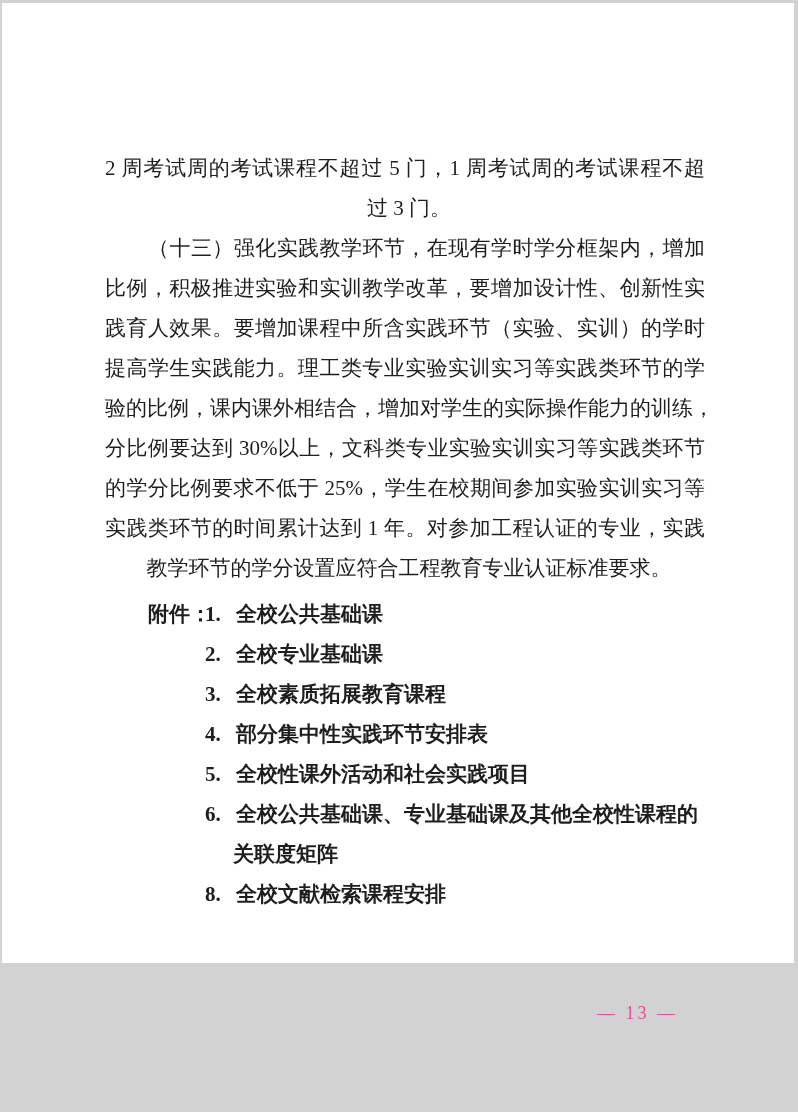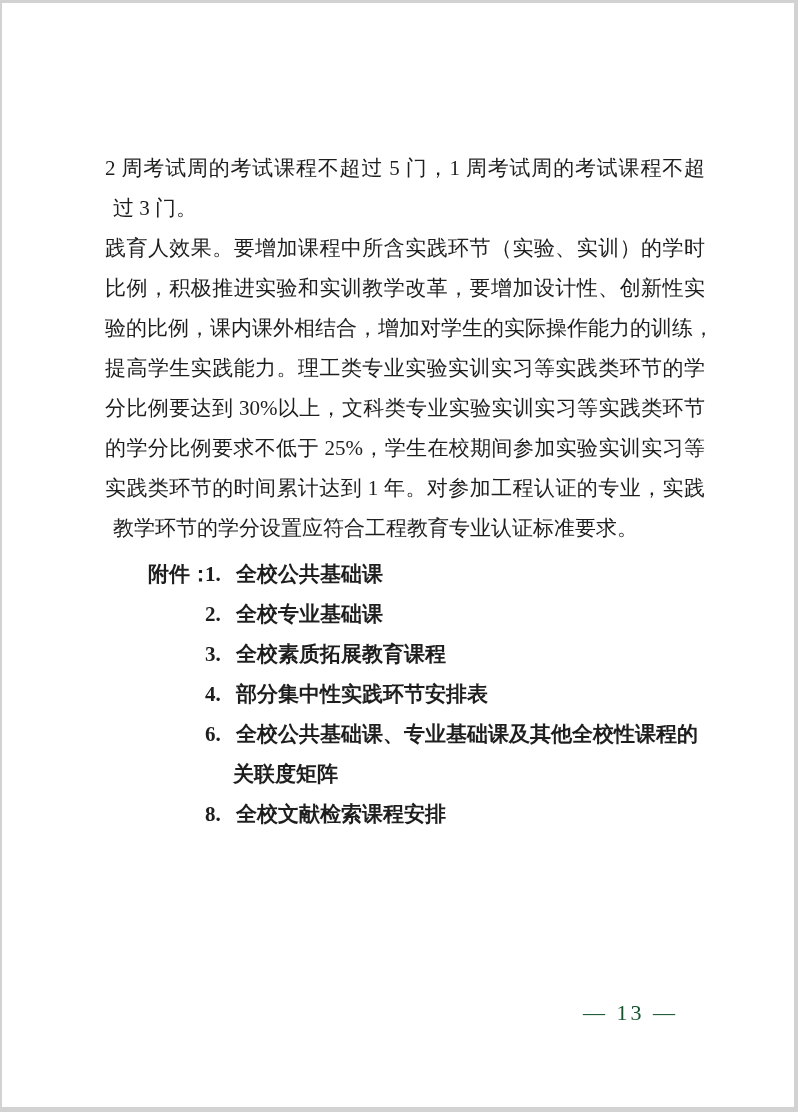--- a/index.html
+++ b/index.html
@@ -5,75 +5,76 @@
   html, body { margin: 0; padding: 0; }
   body {
     width: 798px; height: 1112px;
     background: #d2d2d2;
     font-family: "Liberation Serif", "DejaVu Serif", serif;
     position: relative;
     overflow: hidden;
   }
   .page {
     position: absolute; left: 2px; top: 3px;
-    width: 792px; height: 1104px;
+    width: 792px; height: 960px;
     background: #ffffff;
   }
   .content {
     position: absolute; left: 103px; top: 145px;
     width: 600px;
     color: #1e1e1e;
     font-size: 21px;
   }
   .bline {
     line-height: 40px;
     text-align: justify;
     text-align-last: justify;
     height: 40px;
     overflow: visible;
     white-space: nowrap;
   }
-  .bline.last { text-align: left; text-align-last: auto; white-space: normal; margin-left: 8px; }
+  .bline.last { text-align: center; text-align-last: auto; white-space: normal; margin-left: 8px; }
   .bline.ind { text-indent: 43px; }
   .atts { margin-top: 6px; font-weight: bold; }
   .att-row {
     position: relative;
     line-height: 40px;
     height: 40px;
     padding-left: 100px;
     white-space: nowrap;
   }
   .att-row.cont { padding-left: 128px; }
   .att-label { position: absolute; left: 43px; top: 0; }
   .att-num { margin-right: 10px; }
   .footer {
     position: absolute;
     right: 116px; top: 998px;
-    font-size: 22px;
+    font-size: 18px;
     letter-spacing: 3px;
-    color: #14532d;
+    color: #ec4899;
     line-height: 24px;
   }
 </style>
 </head>
 <body>
 
 <div class="page">
   <div class="content">
 
     <div>
       <div class="bline">2 周考试周的考试课程不超过 5 门，1 周考试周的考试课程不超</div>
       <div class="bline last">过 3 门。</div>
     </div>
 
     <div>
+      <div class="bline ind">（十三）强化实践教学环节，在现有学时学分框架内，增加</div>
+      <div class="bline">比例，积极推进实验和实训教学改革，要增加设计性、创新性实</div>
       <div class="bline">践育人效果。要增加课程中所含实践环节（实验、实训）的学时</div>
-      <div class="bline">比例，积极推进实验和实训教学改革，要增加设计性、创新性实</div>
+      <div class="bline">提高学生实践能力。理工类专业实验实训实习等实践类环节的学</div>
       <div class="bline">验的比例，课内课外相结合，增加对学生的实际操作能力的训练，</div>
-      <div class="bline">提高学生实践能力。理工类专业实验实训实习等实践类环节的学</div>
       <div class="bline">分比例要达到 30%以上，文科类专业实验实训实习等实践类环节</div>
       <div class="bline">的学分比例要求不低于 25%，学生在校期间参加实验实训实习等</div>
       <div class="bline">实践类环节的时间累计达到 1 年。对参加工程认证的专业，实践</div>
       <div class="bline last">教学环节的学分设置应符合工程教育专业认证标准要求。</div>
     </div>
 
     <div class="atts">
       <div class="att-row">
         <span class="att-label">附件：</span>
         <span class="att-num">1.</span>
@@ -85,20 +86,24 @@
       </div>
       <div class="att-row">
         <span class="att-num">3.</span>
         <span>全校素质拓展教育课程</span>
       </div>
       <div class="att-row">
         <span class="att-num">4.</span>
         <span>部分集中性实践环节安排表</span>
       </div>
       <div class="att-row">
+        <span class="att-num">5.</span>
+        <span>全校性课外活动和社会实践项目</span>
+      </div>
+      <div class="att-row">
         <span class="att-num">6.</span>
         <span>全校公共基础课、专业基础课及其他全校性课程的</span>
       </div>
       <div class="att-row cont">
         <span>关联度矩阵</span>
       </div>
       <div class="att-row">
         <span class="att-num">8.</span>
         <span>全校文献检索课程安排</span>
       </div>

